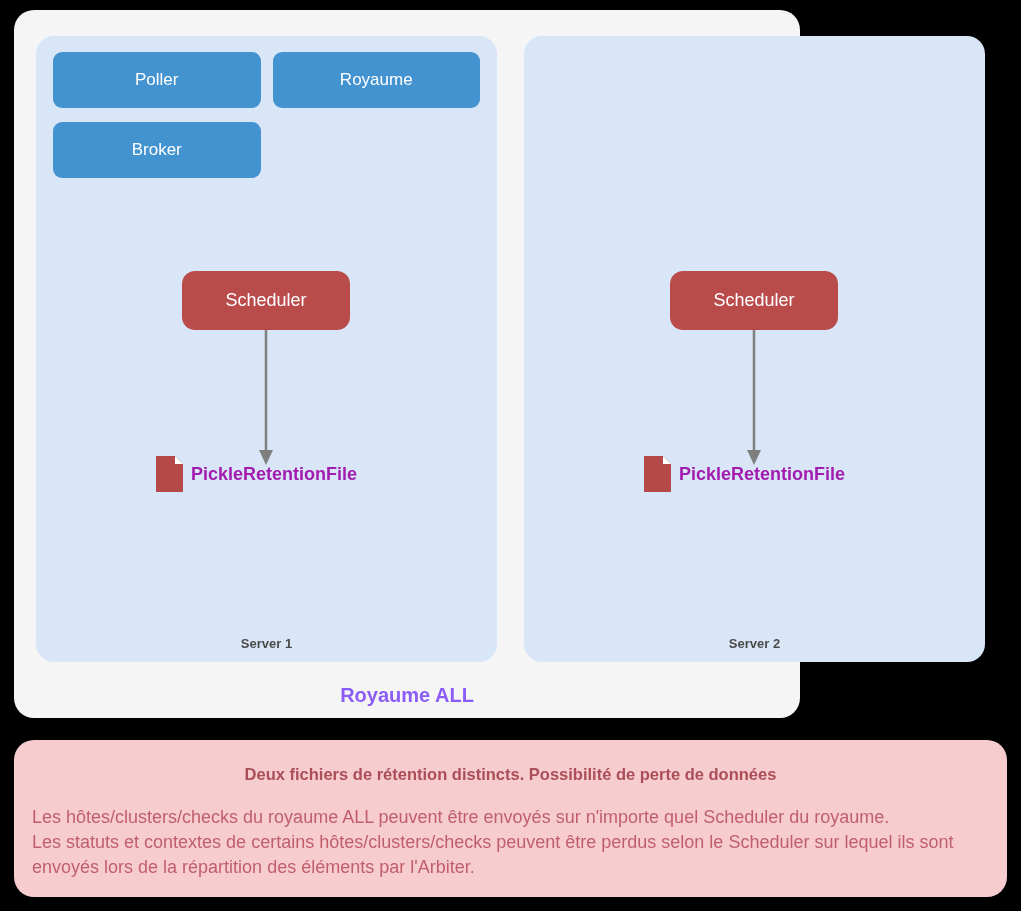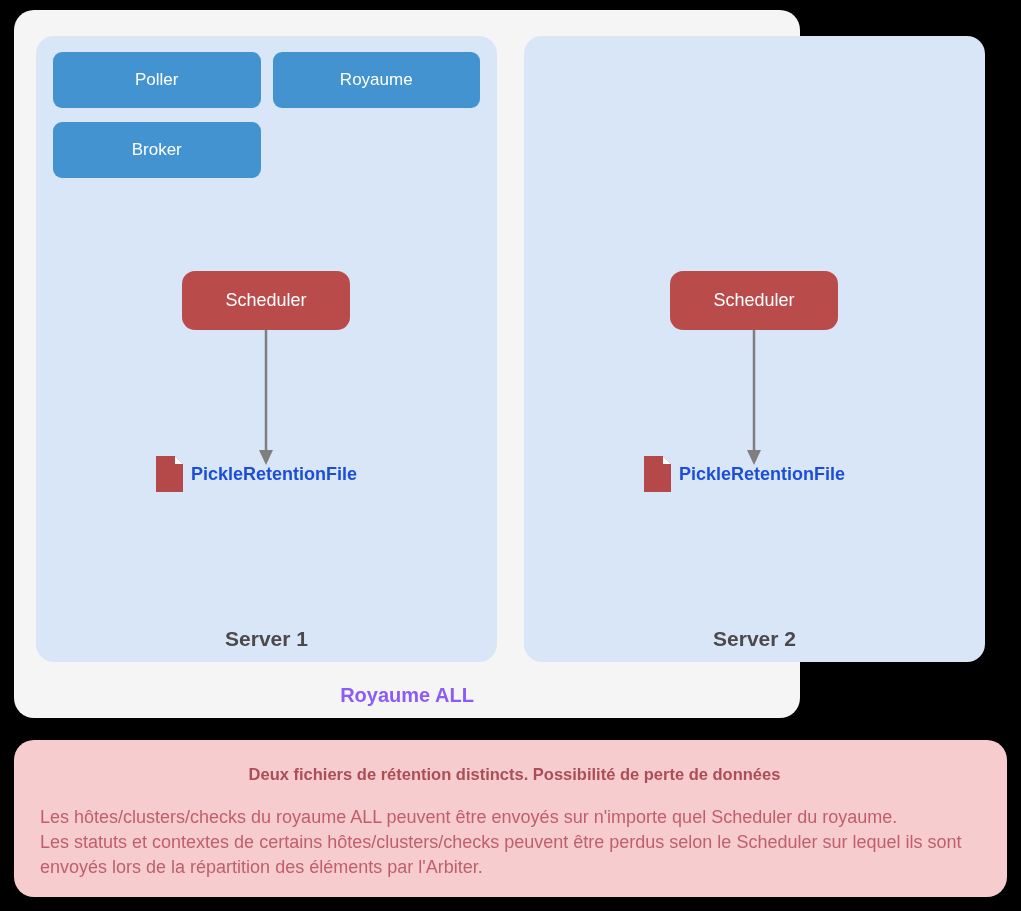--- a/index.html
+++ b/index.html
@@ -48,21 +48,21 @@
     border-radius: 18px;
   }
   .server-1 { left: 22px; }
   .server-2 { left: 510px; }
   .server-label {
     position: absolute;
     left: 0;
     right: 0;
     bottom: 11px;
     text-align: center;
-    font-size: 21px;
+    font-size: 13px;
     font-weight: bold;
     color: #4a4a4a;
   }
   
   .daemon-grid {
     position: absolute;
     left: 17px;
     top: 16px;
     width: 427px;
     display: grid;
@@ -112,35 +112,34 @@
     gap: 8px;
   }
   .file-icon-svg {
     width: 27px;
     height: 36px;
     display: block;
   }
   .file-label {
     font-size: 18px;
     font-weight: bold;
-    color: #1d4ed8;
+    color: #a21caf;
     white-space: nowrap;
   }
   
   .warning {
     position: absolute;
     left: 14px;
     top: 740px;
     width: 993px;
     height: 157px;
     background: #f6cccf;
     border-radius: 20px;
     box-sizing: border-box;
     padding-top: 25px;
-    padding-left: 8px;
   }
   .warning-title {
     text-align: center;
     font-size: 16.5px;
     font-weight: bold;
     color: #ab4e57;
   }
   .warning-body {
     margin-top: 21px;
     padding: 0 18px;

